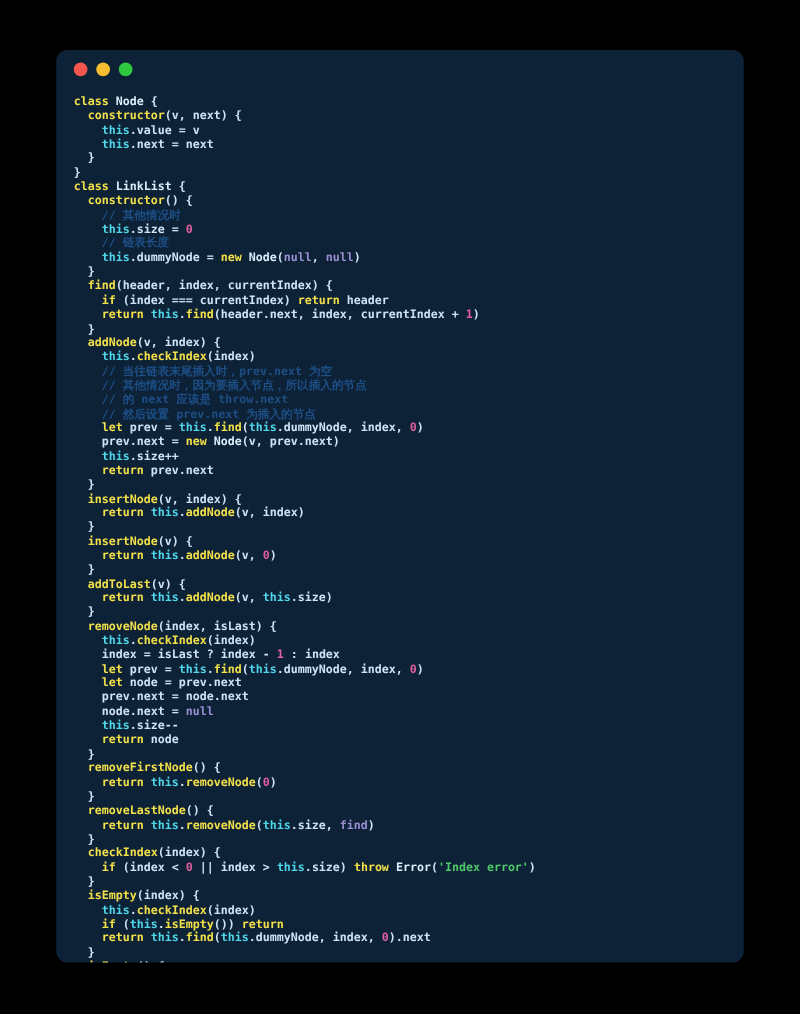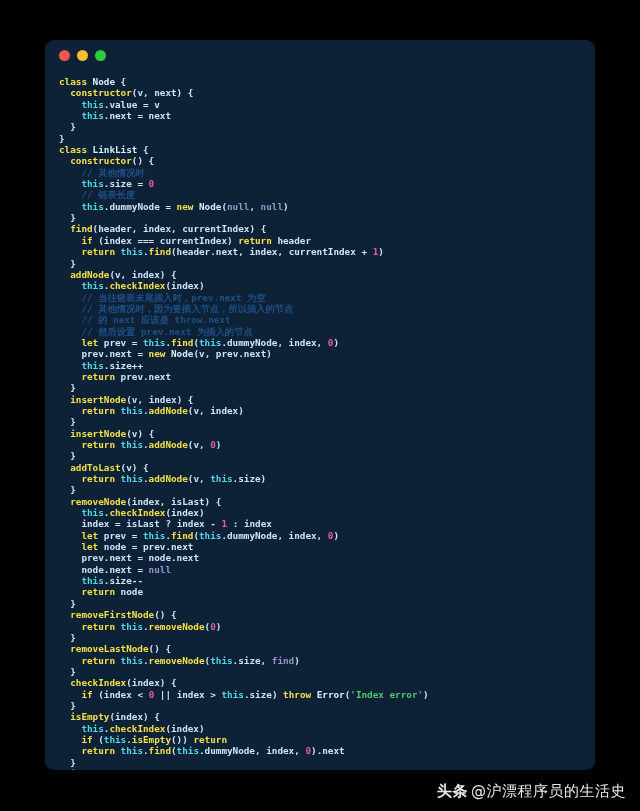--- a/index.html
+++ b/index.html
@@ -173,17 +173,14 @@
        
   
    
      
   
 </pre>
     </div>
 
   </div>
 
-  <div id="watermark">
-    <span class="brand">头条</span><span class="handle">@沪漂程序员的生活史</span>
-  </div>
 
 </div>
 
 </body></html>

